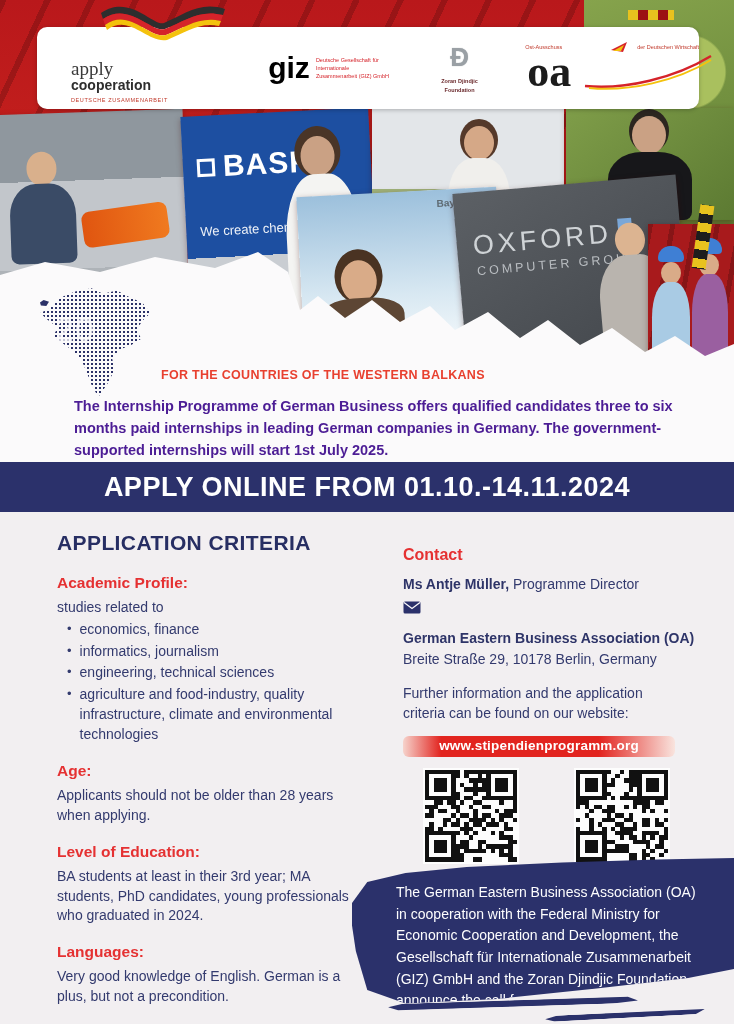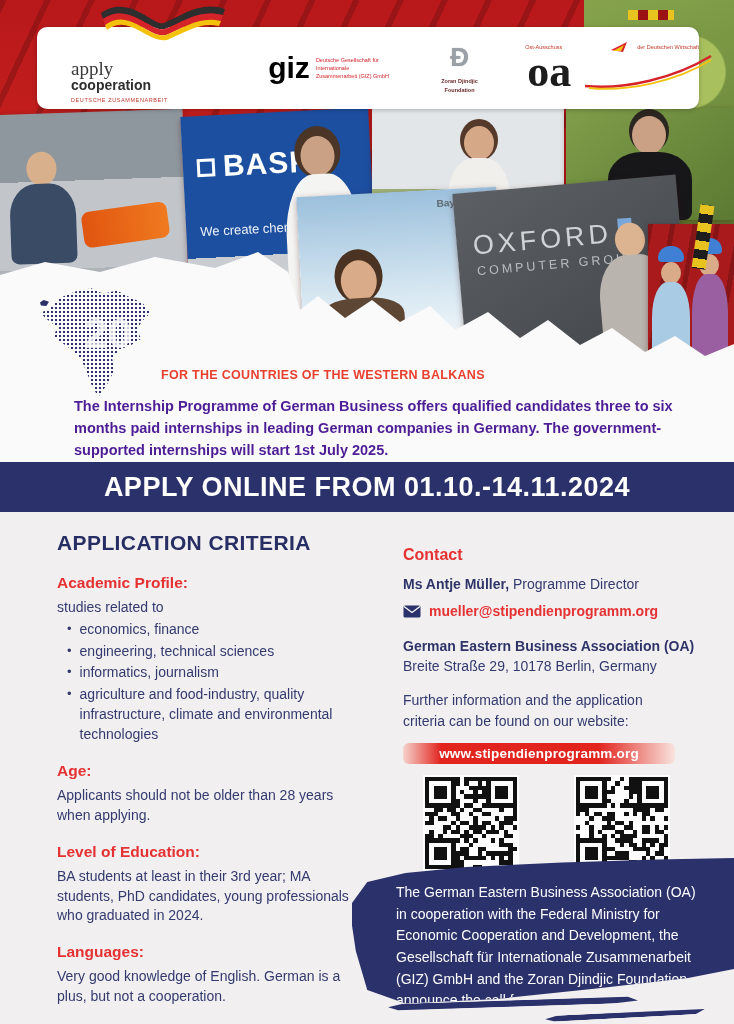--- a/index.html
+++ b/index.html
@@ -76,21 +76,21 @@
   .dj-text { font-size:5.5px; color:#6b2a2d; font-weight:bold; line-height:1.5; margin-top:4px; }
   .lg-oa { margin-left:30px; position:relative; width:190px; height:60px; }
   .oa-top { position:absolute; top:6px; left:0; width:100%; font-size:5.5px; color:#c0392b; display:flex; justify-content:space-between; }
   .oa-word { position:absolute; left:2px; top:12px; font-family:"Liberation Serif",serif; font-weight:bold; font-size:44px; color:#1c1c1c; line-height:1; }
   .oa-swoosh { position:absolute; left:0; top:0; }
 
   
   .map { position:absolute; left:38px; top:286px; width:116px; height:112px;
     background: radial-gradient(#2b3168 1.1px, transparent 1.35px); background-size:4px 4px;
     clip-path: polygon(10% 20%, 20% 10%, 32% 5%, 46% 2%, 56% 7%, 68% 4%, 79% 10%, 90% 15%, 97% 24%, 90% 31%, 85% 39%, 89% 47%, 80% 53%, 70% 57%, 64% 65%, 66% 75%, 60% 87%, 52% 99%, 46% 88%, 42% 77%, 37% 65%, 29% 57%, 21% 51%, 13% 45%, 17% 37%, 8% 30%, 2% 24%); }
-  .map-badge { position:absolute; left:84px; top:310px; font-size:42px; font-weight:bold; color:rgba(251,250,251,.75); letter-spacing:1px; }
+  .map-badge { position:absolute; left:55px; top:310px; font-size:34px; font-weight:normal; color:rgba(251,250,251,.75); letter-spacing:1px; }
   .map-dot { position:absolute; left:40px; top:300px; width:9px; height:6px; background:#2b3168; clip-path:polygon(0 40%,40% 0,100% 30%,70% 100%,10% 90%); }
   .title { position:absolute; left:160px; top:300px; color:#2b3168; font-size:25px; font-weight:bold; line-height:1.24; letter-spacing:.2px; }
   .subtitle { position:absolute; left:161px; top:368px; color:#e8402f; font-size:12.5px; font-weight:bold; letter-spacing:.3px; }
   .intro { position:absolute; left:74px; top:396px; width:648px; color:#4c1d95; font-size:14.5px; font-weight:bold; line-height:1.5; }
 
   
   .banner { position:absolute; left:0; top:462px; width:734px; height:50px; background:#2b316b;
     display:flex; align-items:center; justify-content:center; }
   .banner span { color:#fff; font-size:27px; font-weight:bold; letter-spacing:.5px; }
 
@@ -242,51 +242,50 @@
   <div class="col-left">
     <div class="crit-title">APPLICATION CRITERIA</div>
 
     <div class="red-head" style="margin-top:6px">Academic Profile:</div>
     <div>studies related to</div>
     <div class="bullets">
       <div class="bullet-row">
           <span>economics, finance</span>
         </div>
       <div class="bullet-row">
-          <span>engineering, technical sciences</span>
+          <span>informatics, journalism</span>
         </div>
       <div class="bullet-row">
-          <span>informatics, journalism</span>
+          <span>engineering, technical sciences</span>
         </div>
       <div class="bullet-row">
           <span>agriculture and food-industry, quality infrastructure, climate and environmental technologies</span>
         </div>
     </div>
 
     <div class="red-head">Age:</div>
     <div style="width:300px">Applicants should not be older than 28 years when applying.</div>
 
     <div class="red-head">Level of Education:</div>
     <div style="width:304px">BA students at least in their 3rd year; MA students, PhD candidates, young professionals who graduated in 2024.</div>
 
     <div class="red-head">Languages:</div>
-    <div style="width:300px">Very good knowledge of English. German is a plus, but not a cooperation.</div>
+    <div style="width:300px">Very good knowledge of English. German is a plus, but not a precondition.</div>
   </div>
 
   <div class="col-right">
     <div class="contact-title">Contact</div>
     <div class="person">
       <b>Ms Antje Müller,</b><span> Programme Director</span>
     </div>
     <div class="email-row">
       <svg width="18" height="13" viewBox="0 0 18 13">
         <rect x="0.5" y="0.5" width="17" height="12" rx="1.5" fill="#2b316b"></rect>
         <path d="M1 1.5 L9 7.5 L17 1.5" stroke="#fbfafb" stroke-width="1.3" fill="none"></path>
       </svg>
-      <a class="email" href="#">mueller@stipendienprogramm.org</a>
     </div>
     <div class="org">German Eastern Business Association (OA)</div>
     <div>Breite Straße 29, 10178 Berlin, Germany</div>
     <div class="info">Further information and the application criteria can be found on our website:</div>
 
     <div class="web-btn">
       <span>www.stipendienprogramm.org</span>
     </div>
 
     <div class="qr-zone">

